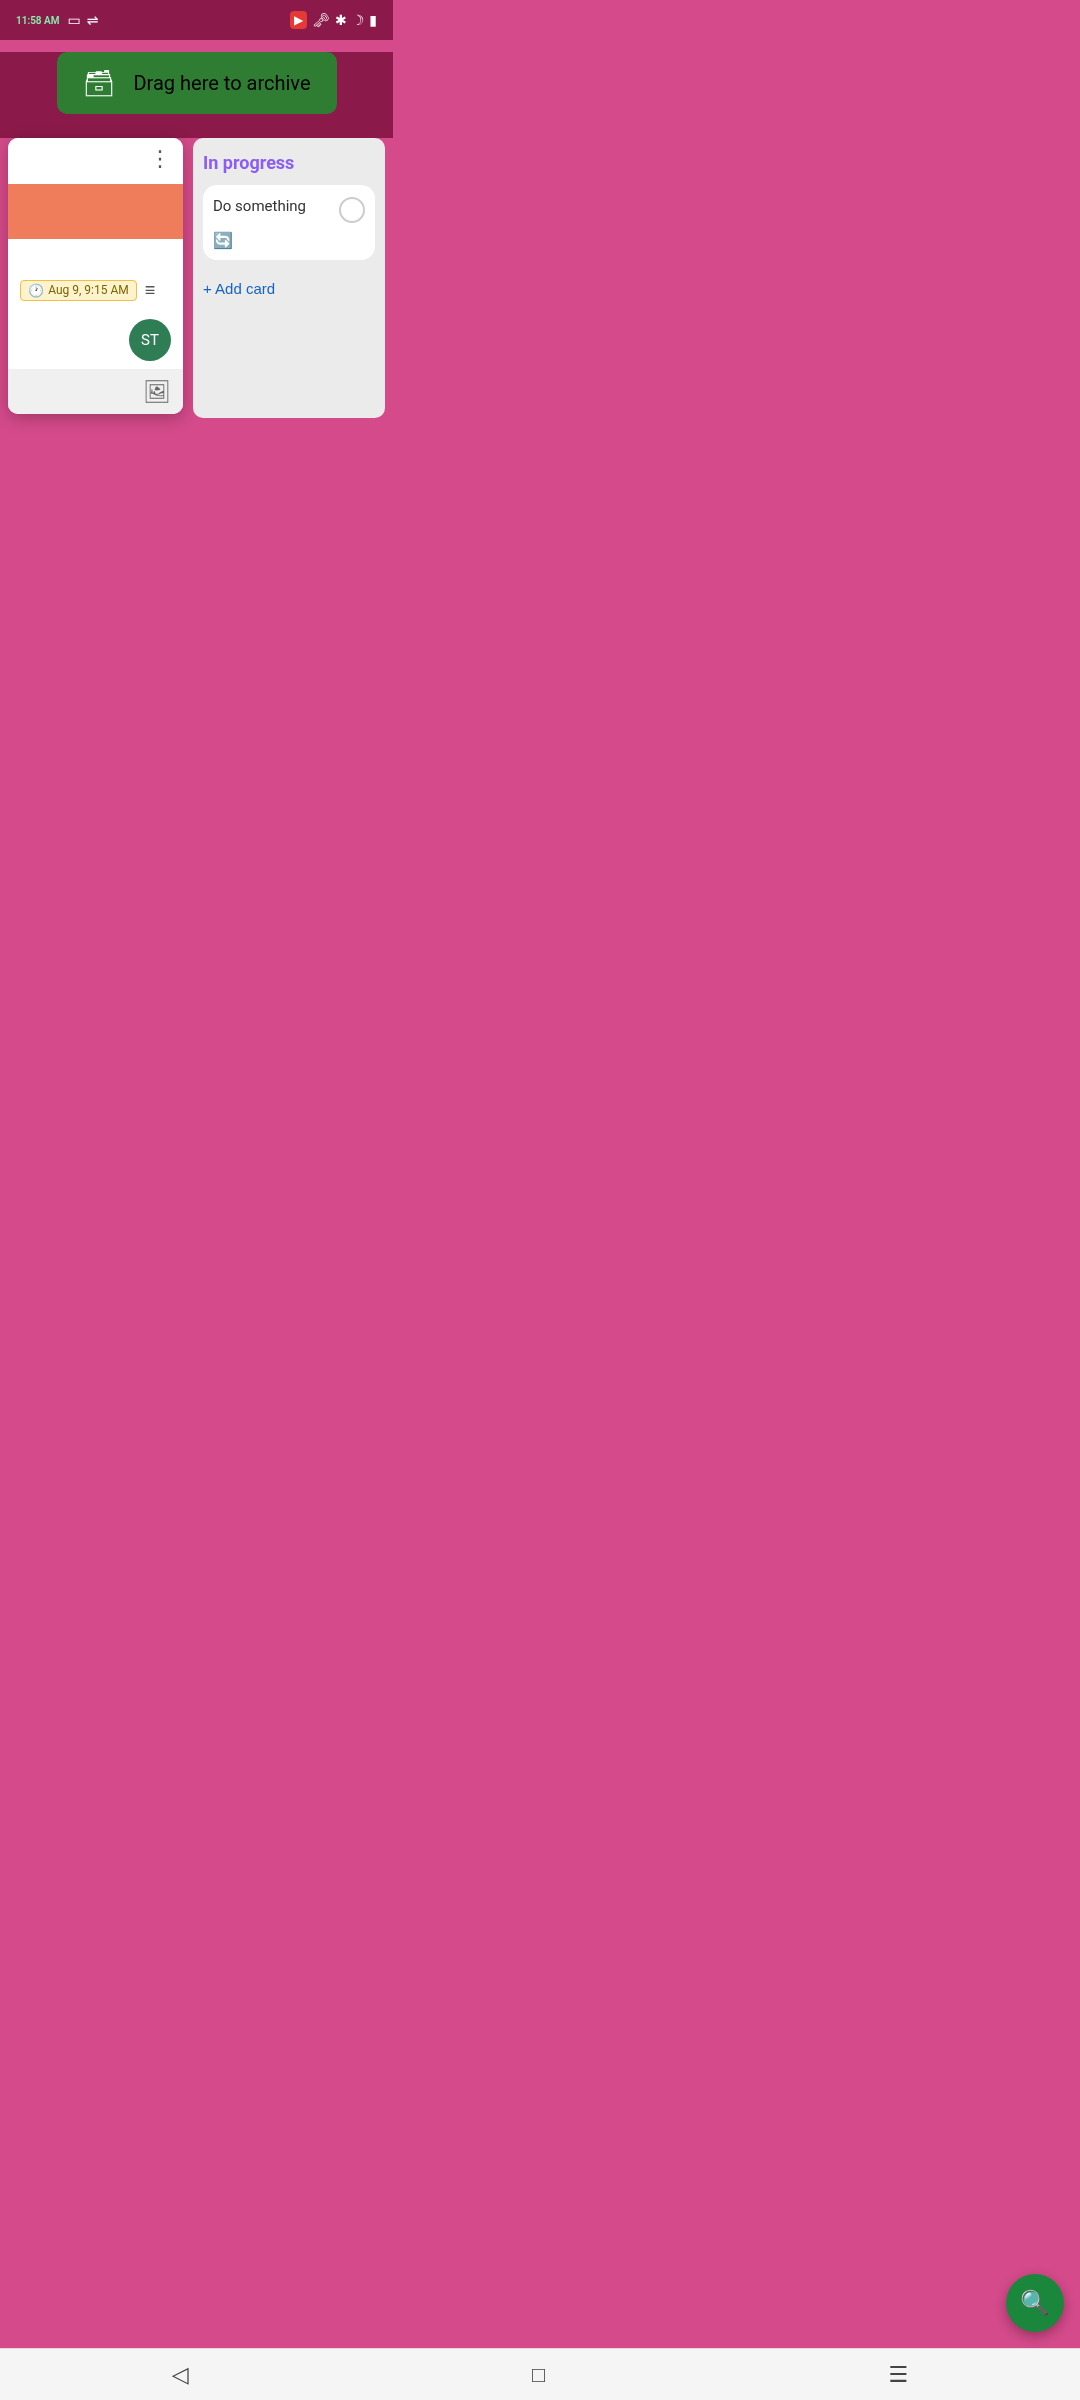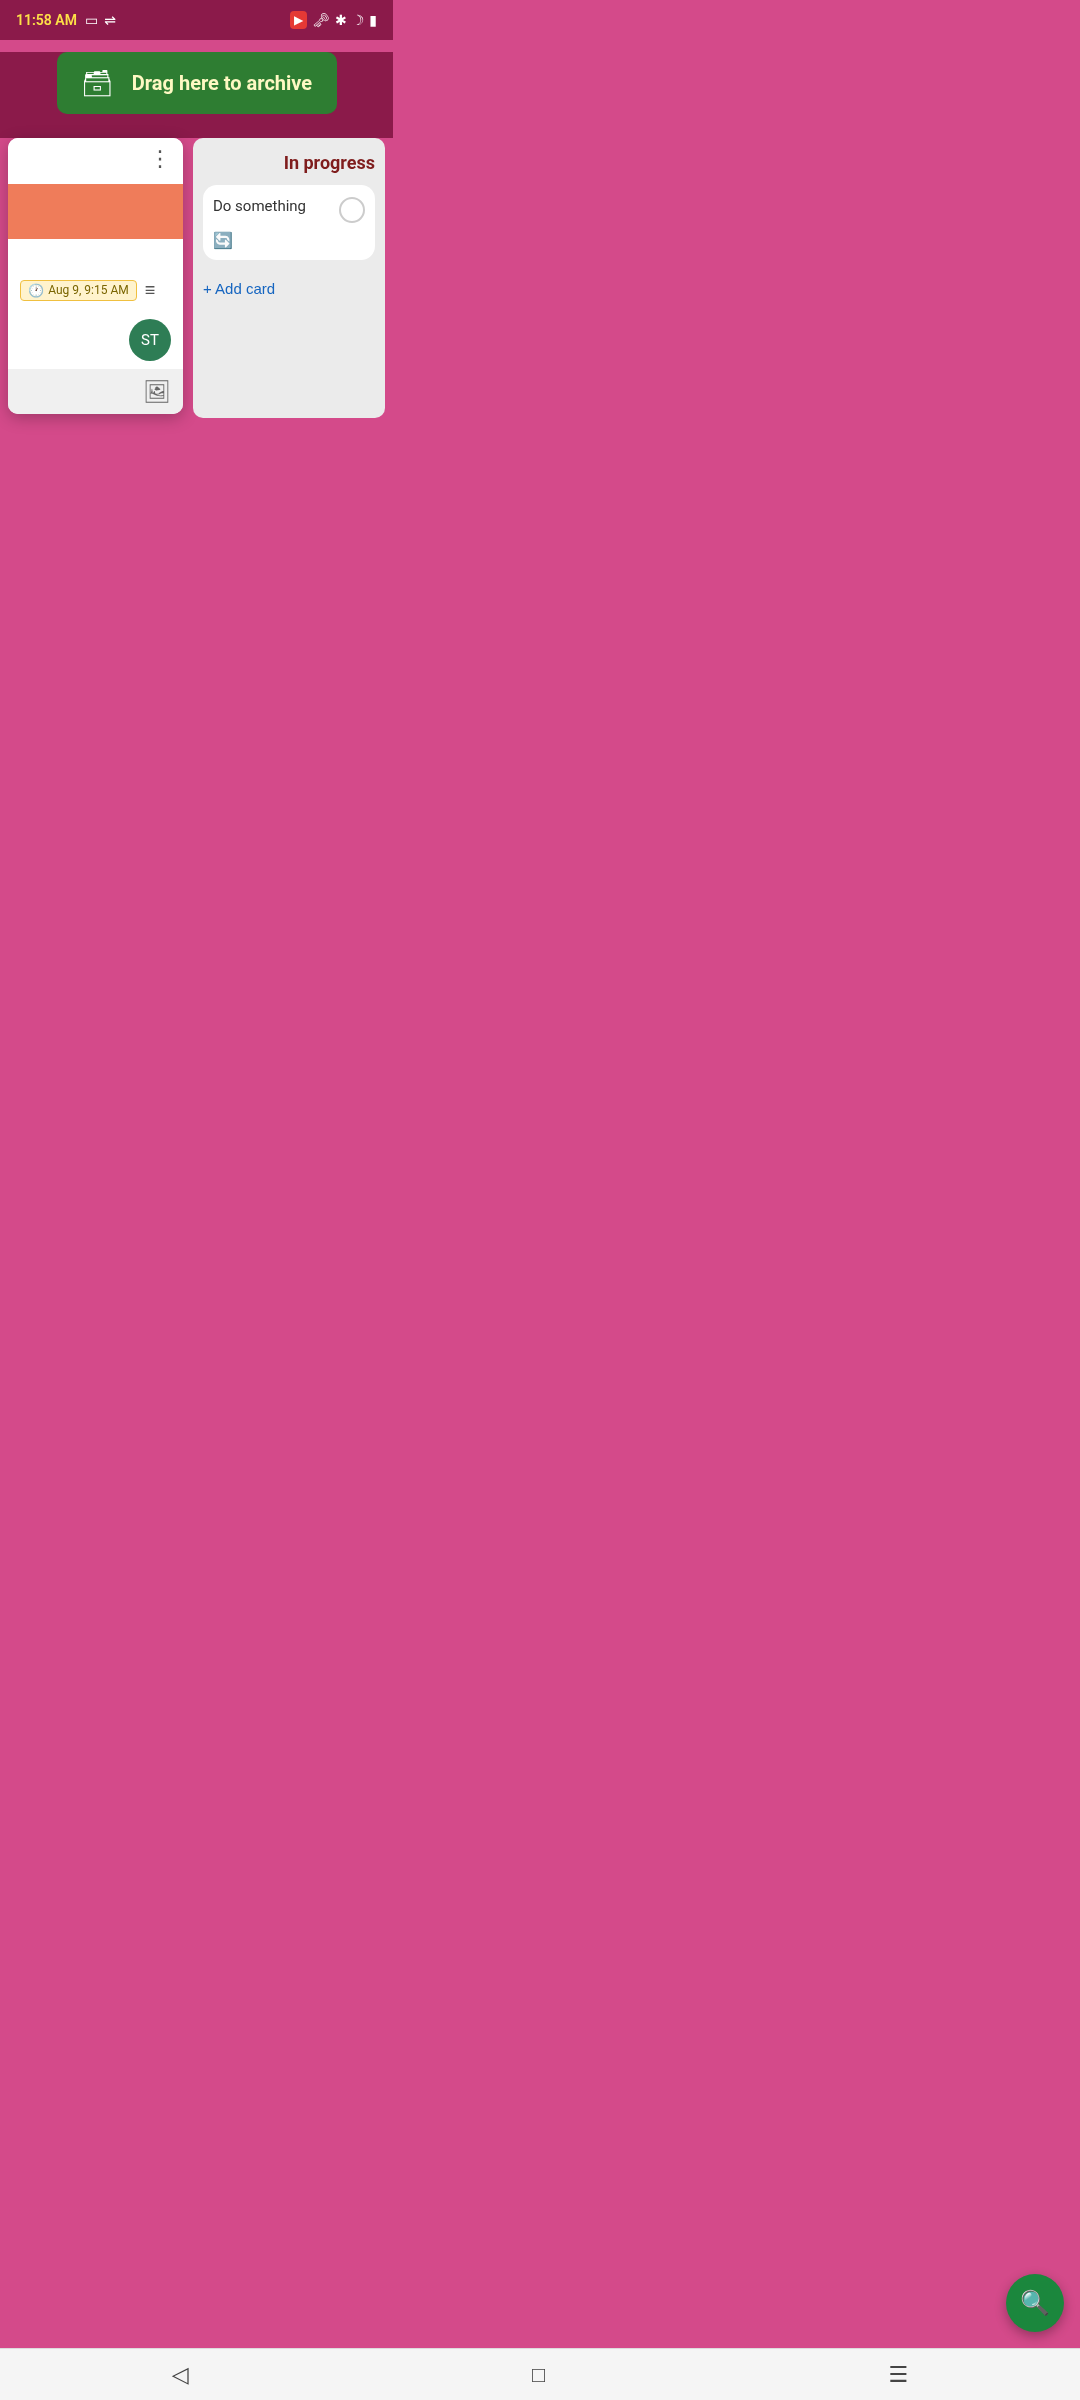--- a/index.html
+++ b/index.html
@@ -24,22 +24,22 @@
       height: 40px;
     }
 
     .status-bar-left {
       display: flex;
       align-items: center;
       gap: 8px;
     }
 
     .status-time {
-      color: #fde047;
-      font-size: 14px;
+      color: #86efac;
+      font-size: 10px;
       font-weight: 600;
     }
 
     .status-icons-left {
       display: flex;
       align-items: center;
       gap: 6px;
     }
 
     .status-icon {
@@ -73,23 +73,23 @@
       padding: 16px 24px;
       width: 280px;
     }
 
     .archive-icon {
       color: white;
       font-size: 26px;
     }
 
     .archive-text {
-      color: #fef9c3;
+      color: #000000;
       font-size: 20px;
-      font-weight: 700;
+      font-weight: 400;
       margin-left: 6px;
     }
 
     
     .boards-container {
       display: flex;
       flex-direction: row;
       gap: 10px;
       padding: 0 8px;
       align-items: flex-start;
@@ -194,23 +194,22 @@
       background-color: #ebebeb;
       border-radius: 10px;
       flex: 1;
       padding: 14px 10px 10px 10px;
       min-height: 280px;
     }
 
     .list-title {
       font-size: 18px;
       font-weight: 700;
-      color: #7f1d1d;
+      color: #8b5cf6;
       margin-bottom: 12px;
-      text-align: right;
     }
 
     .card-item {
       background: white;
       border-radius: 14px;
       padding: 12px 10px 10px 10px;
       margin-bottom: 16px;
     }
 
     .card-item-header {

